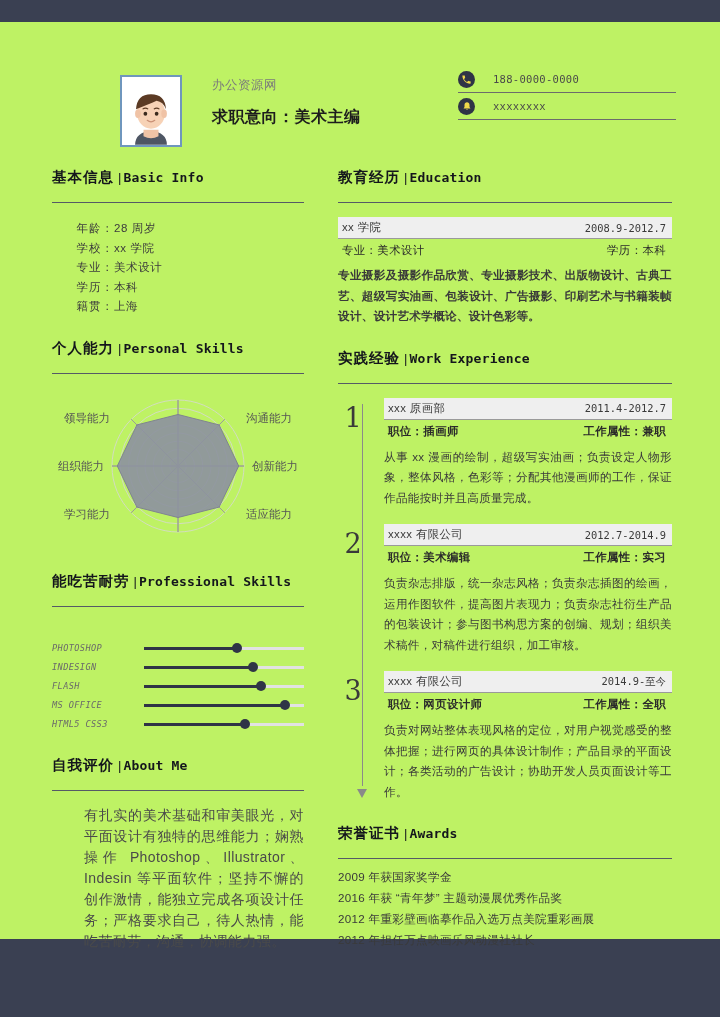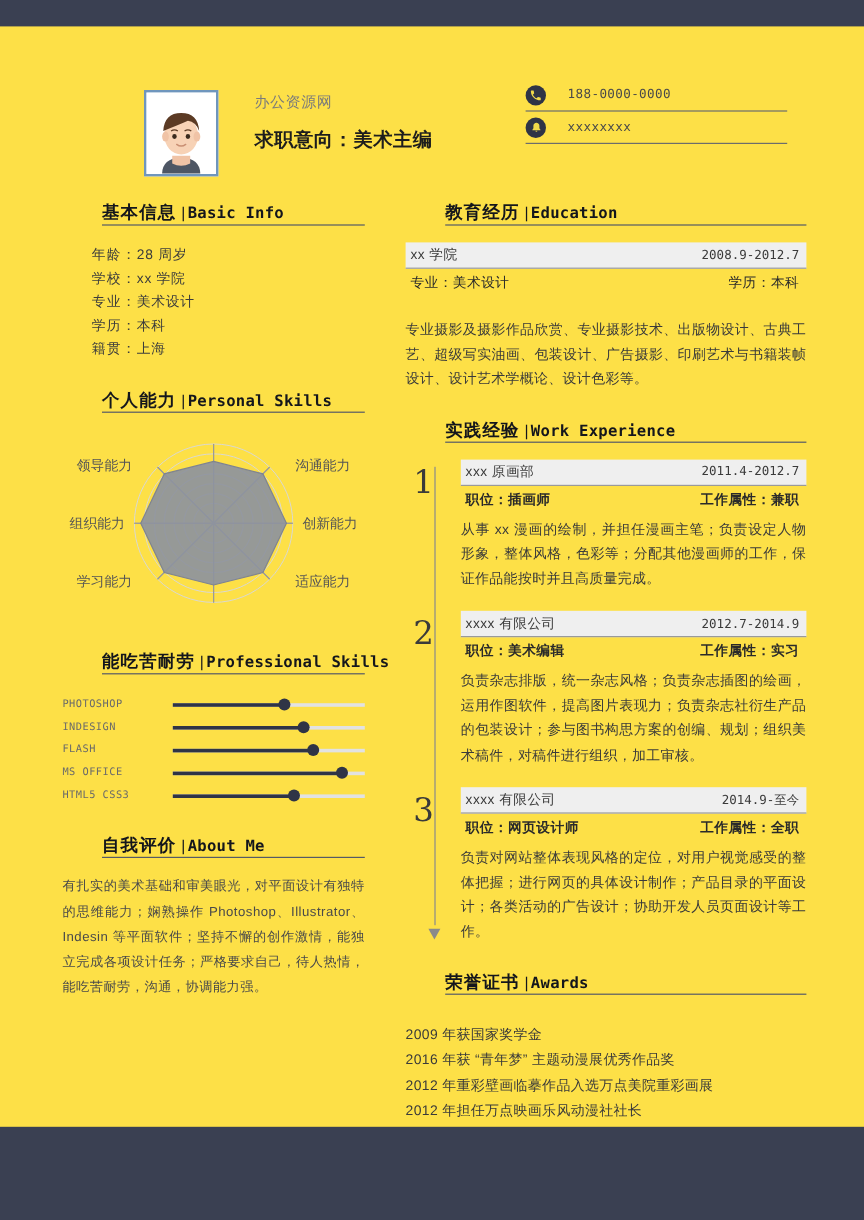--- a/index.html
+++ b/index.html
@@ -5,21 +5,21 @@
   * { box-sizing: border-box; margin: 0; padding: 0; }
   html, body {
     width: 720px; height: 1017px;
     background: #ffffff;
     font-family: "Liberation Sans", "DejaVu Sans", sans-serif;
     overflow: hidden;
   }
   #page {
     position: relative;
     width: 720px; height: 1017px;
-    background: #fde047;
+    background: #bef264;
   }
 
   .bar-top {
     position: absolute; left: 0; top: 0;
     width: 720px; height: 22px;
     background: #3a4052;
   }
   .bar-bottom {
     position: absolute; left: 0; bottom: 0;
     width: 720px; height: 78px;
@@ -46,21 +46,21 @@
   }
   .site-name {
     font-size: 12.5px; color: #7b7b7b; letter-spacing: .5px;
     margin-bottom: 13px;
   }
   .objective {
     font-size: 16px; color: #1d1d1d; font-weight: bold; letter-spacing: .5px;
   }
 
   .contacts {
-    position: absolute; left: 438px; top: 44px;
+    position: absolute; left: 458px; top: 44px;
     width: 218px;
     text-align: right;
   }
   .contact-row {
     display: flex; align-items: center;
     height: 27px;
     border-bottom: 1px solid #6c6c6c;
   }
   .contact-icon {
     width: 17px; height: 17px; border-radius: 50%;
@@ -75,23 +75,22 @@
   }
 
   
   .col-left  { position: absolute; left: 52px;  top: 168px; width: 252px; }
   .col-right { position: absolute; left: 338px; top: 168px; width: 334px; }
 
   .section { margin-bottom: 22px; }
 
   .sec-head {
     border-bottom: 1.6px solid #555a66;
-    padding-bottom: 0;
+    padding-bottom: 15px;
     white-space: nowrap;
-    margin-left: 33px;
   }
   .sec-cn {
     font-family: "DejaVu Sans", sans-serif;
     font-size: 14.5px; font-weight: bold; color: #14161c; letter-spacing: 1px;
   }
   .sec-sep { font-size: 13px; color: #14161c; margin: 0 2px 0 4px; }
   .sec-en {
     font-family: "DejaVu Sans Mono", monospace;
     font-size: 13px; font-weight: bold; color: #14161c; letter-spacing: .2px;
   }
@@ -100,21 +99,21 @@
   .info-list { margin-top: 16px; text-align: right; }
   .info-row { display: flex; font-size: 11.5px; color: #3c3c3c; line-height: 19.5px; }
   .info-label { width: 62px; flex: 0 0 62px; letter-spacing: 1px; }
   .info-value { letter-spacing: .6px; }
 
   
   .radar-wrap { margin-top: 8px; }
   .radar-svg { display: block; width: 252px; height: 168px; }
 
   
-  .skills { margin-top: 16px; }
+  .skills { margin-top: 32px; font-style: italic; }
   .skill-row { display: flex; align-items: center; height: 19px; }
   .skill-name {
     width: 92px; flex: 0 0 92px;
     font-family: "DejaVu Sans Mono", monospace;
     font-size: 8.6px; color: #6a6a6a; letter-spacing: .4px;
   }
   .skill-track {
     position: relative; flex: 1 1 auto; height: 10px;
   }
   .skill-track .bg {
@@ -127,22 +126,23 @@
   }
   .skill-track .knob {
     position: absolute; top: 0px; width: 10px; height: 10px;
     border-radius: 50%; background: #2f3446;
     transform: translateX(-5px);
   }
 
   
   .about-text {
     margin-top: 14px;
-    font-size: 11px; color: #4a4a4a; line-height: 21px; letter-spacing: .4px;
+    font-size: 14px; color: #4a4a4a; line-height: 21px; letter-spacing: .4px;
     text-align: justify;
+    margin-left: 32px;
   }
 
   
   .edu { margin-top: 14px; }
   .row-band {
     display: flex; justify-content: space-between; align-items: center;
     background: #efefef; border-bottom: 1px solid #9a9a9a;
     padding: 3px 6px 3px 4px;
   }
   .row-band .l { font-size: 11.4px; color: #3a3a3a; letter-spacing: .4px; }
@@ -151,23 +151,24 @@
     font-size: 10.4px; color: #3a3a3a; letter-spacing: 0;
   }
   .row-plain {
     display: flex; justify-content: space-between; align-items: center;
     padding: 4px 6px 4px 4px;
   }
   .row-plain .l, .row-plain .r {
     font-size: 11.4px; color: #2a2a2a; letter-spacing: .4px;
   }
   .edu-desc {
-    margin-top: 18px;
+    margin-top: 3px;
     font-size: 11.6px; color: #3a3a3a; line-height: 20.5px; letter-spacing: .3px;
     text-align: justify;
+    font-weight: bold;
   }
 
   
   .work { margin-top: 14px; position: relative; padding-left: 46px; }
   .work-line {
     position: absolute; left: 24px; top: 6px; bottom: 16px;
     width: 1.4px; background: #8a8a8a;
   }
   .work-arrow {
     position: absolute; left: 19px; bottom: 4px;
@@ -184,21 +185,21 @@
     font-size: 27px; color: #3a3a3a; line-height: 1;
   }
   .work-desc {
     margin-top: 4px;
     font-size: 11.6px; color: #3a3a3a; line-height: 20.5px; letter-spacing: .3px;
     text-align: justify;
   }
   .bold { font-weight: bold; }
 
   
-  .awards { margin-top: 23px; }
+  .awards { margin-top: 7px; }
   .award-row {
     font-size: 11.6px; color: #3a3a3a; line-height: 21px; letter-spacing: .3px;
   }
 </style>
 </head>
 <body>
 
 <div id="page">
 
   <div class="bar-top"></div>
@@ -409,21 +410,21 @@
             <div class="work-item">
               <div class="work-num">1</div>
               <div class="row-band">
                 <span class="l">xxx 原画部</span>
                 <span class="r">2011.4-2012.7</span>
               </div>
               <div class="row-plain">
                 <span class="l bold">职位：插画师</span>
                 <span class="r bold">工作属性：兼职</span>
               </div>
-              <div class="work-desc">从事 xx 漫画的绘制，并担任漫画主笔；负责设定人物形象，整体风格，色彩等；分配其他漫画师的工作，保证作品能按时并且高质量完成。</div>
+              <div class="work-desc">从事 xx 漫画的绘制，超级写实油画；负责设定人物形象，整体风格，色彩等；分配其他漫画师的工作，保证作品能按时并且高质量完成。</div>
             </div>
             <div class="work-item">
               <div class="work-num">2</div>
               <div class="row-band">
                 <span class="l">xxxx 有限公司</span>
                 <span class="r">2012.7-2014.9</span>
               </div>
               <div class="row-plain">
                 <span class="l bold">职位：美术编辑</span>
                 <span class="r bold">工作属性：实习</span>

